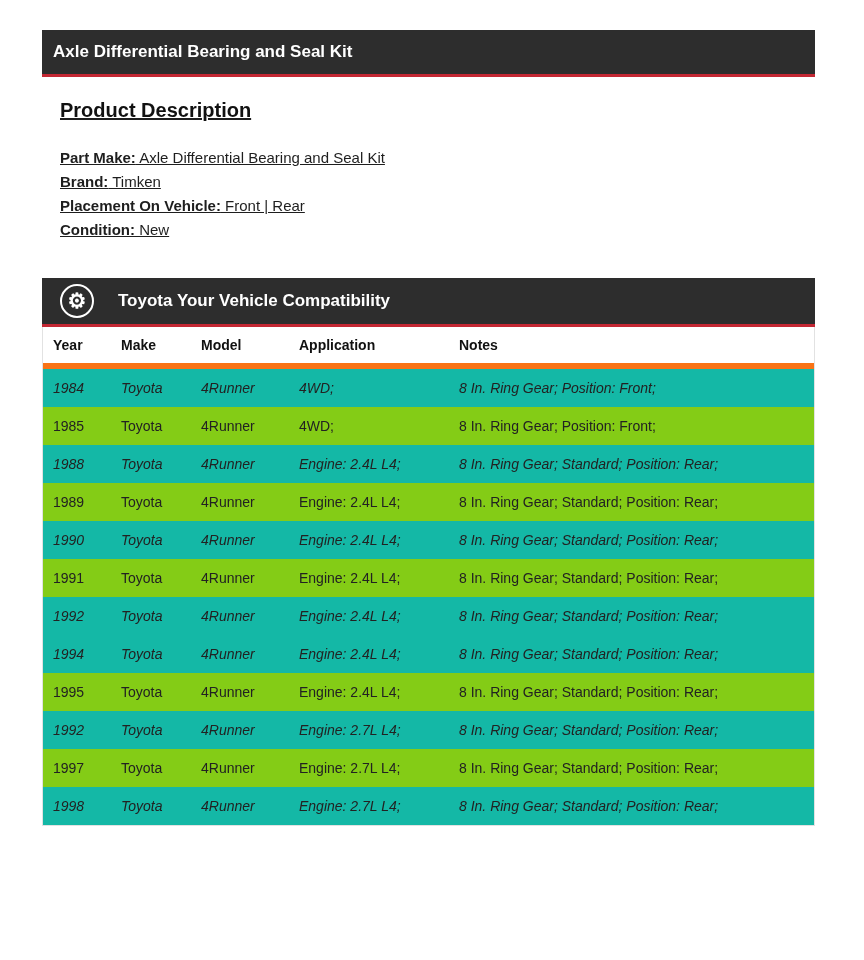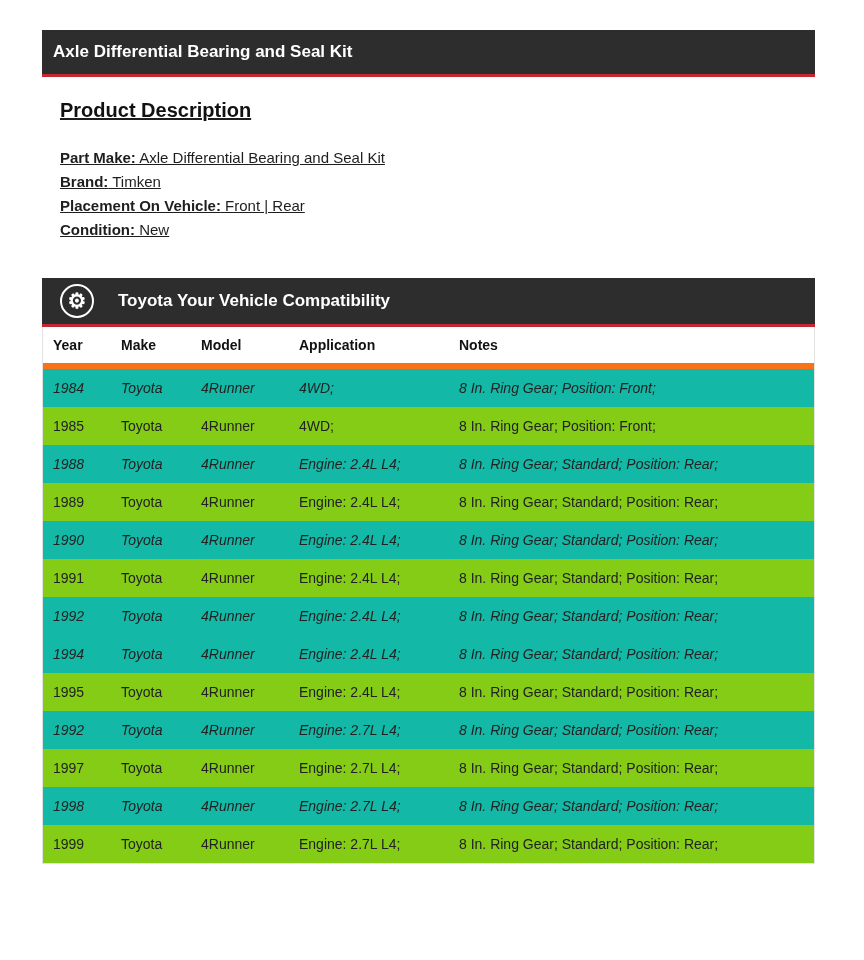--- a/index.html
+++ b/index.html
@@ -220,24 +220,17 @@
             <td>Engine: 2.7L L4;</td>
             <td>8 In. Ring Gear; Standard; Position: Rear;</td>
           </tr>
           <tr class="shade">
             <td>1998</td>
             <td>Toyota</td>
             <td>4Runner</td>
             <td>Engine: 2.7L L4;</td>
             <td>8 In. Ring Gear; Standard; Position: Rear;</td>
           </tr>
-          <tr class="plain">
-            <td>1999</td>
-            <td>Toyota</td>
-            <td>4Runner</td>
-            <td>Engine: 2.7L L4;</td>
-            <td>8 In. Ring Gear; Standard; Position: Rear;</td>
-          </tr>
         </tbody>
     </table>
   </div>
 
 </div>
 
 </body></html>

